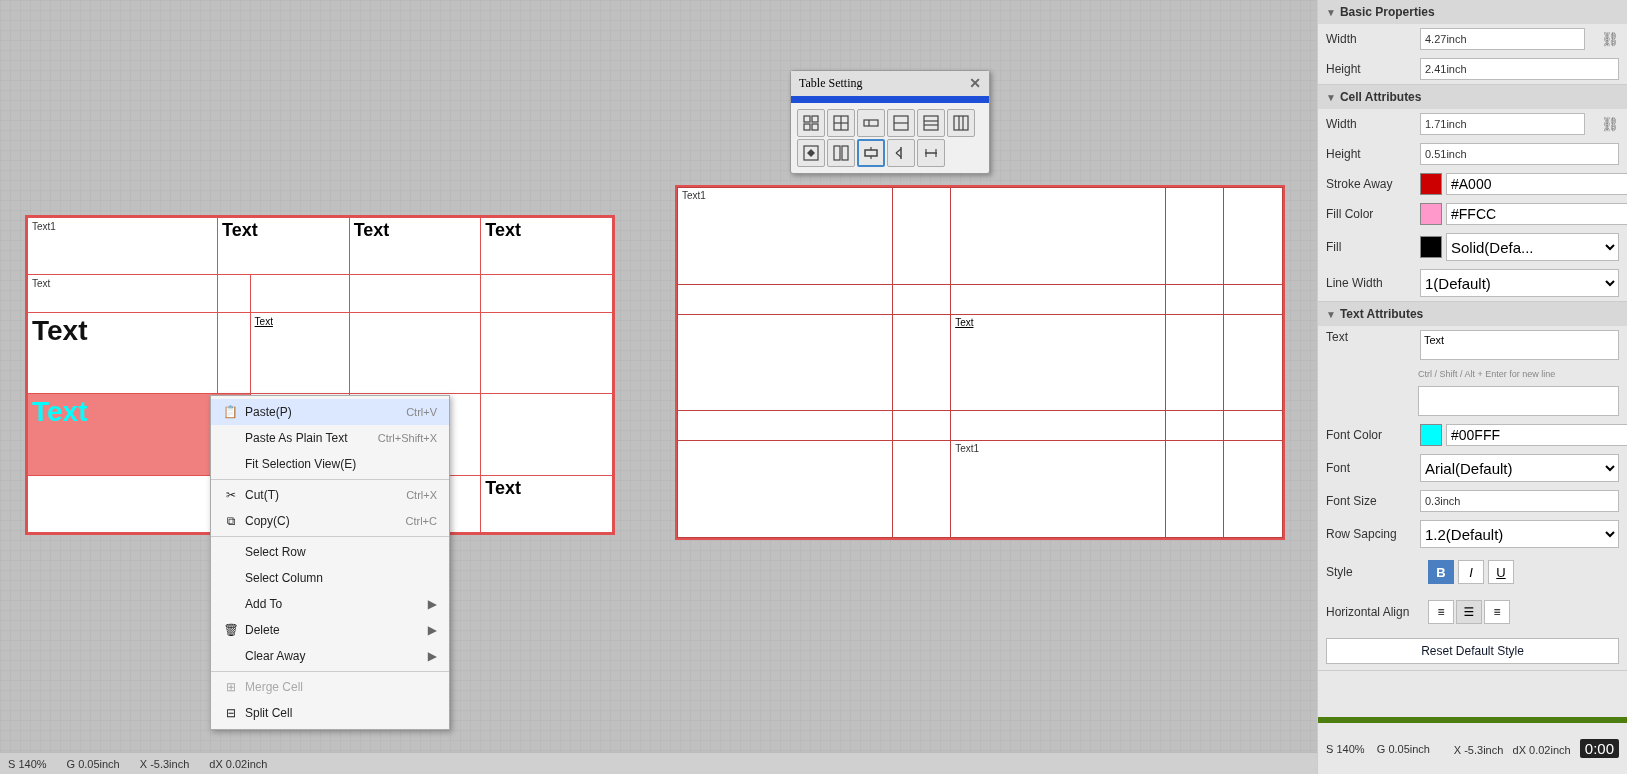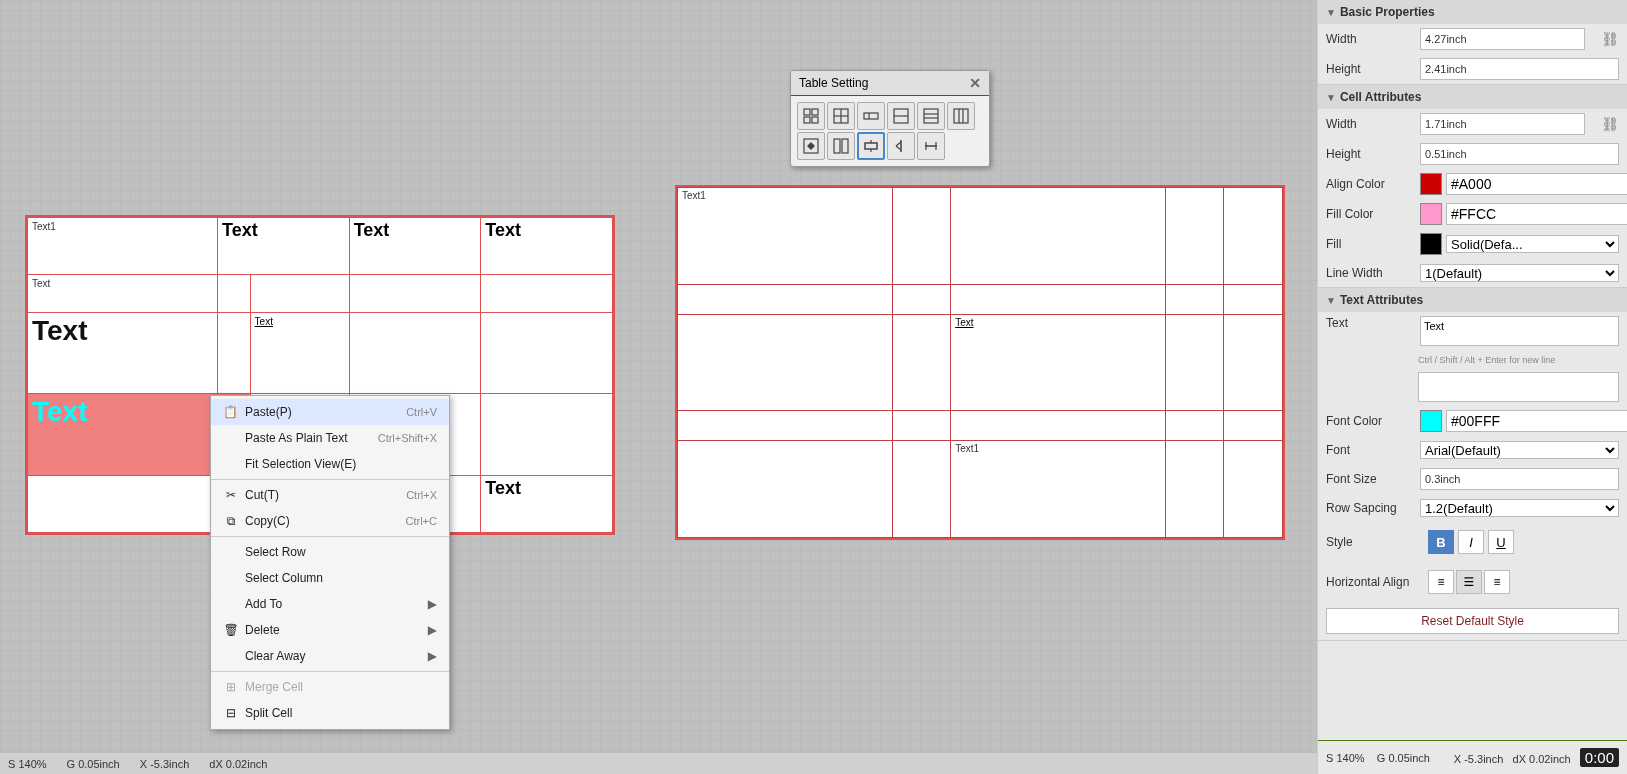--- a/index.html
+++ b/index.html
@@ -39,26 +39,27 @@
       left: 790px;
       width: 200px;
       background: #f0f0f0;
       border: 1px solid #999;
       border-radius: 3px;
       box-shadow: 2px 2px 5px rgba(0,0,0,0.3);
       z-index: 100;
     }
     .dialog-title-bar {
       background: #e0e0e0;
-      border-bottom: 1px solid #1d4ed8;
+      border-bottom: 7px solid #1d4ed8;
       padding: 4px 8px;
       display: flex;
       justify-content: space-between;
       align-items: center;
       font-size: 12px;
+      font-family: Liberation Serif, serif;
     }
     .dialog-close-btn {
       cursor: pointer;
       font-size: 14px;
       font-weight: bold;
       color: #666;
     }
     .dialog-toolbar {
       padding: 6px;
       display: flex;
@@ -286,24 +287,24 @@
     }
 
     .color-refresh {
       color: #666;
       cursor: pointer;
       font-size: 14px;
     }
 
     .panel-select {
       flex: 1;
-      height: 18px;
+      height: 28px;
       border: 1px solid #bbb;
       background: white;
-      font-size: 13px;
+      font-size: 15px;
     }
 
     .style-buttons {
       display: flex;
       gap: 4px;
       margin: 4px 8px;
     }
 
     .style-btn {
       width: 26px;
@@ -345,21 +346,21 @@
       display: flex;
       gap: 2px;
       padding: 4px 8px;
     }
 
     .reset-btn {
       margin: 6px 8px;
       padding: 5px;
       background: white;
       border: 1px solid #bbb;
-      color: #7f1d1d;
+      color: #0f172a;
       cursor: pointer;
       font-size: 12px;
       text-align: center;
       width: calc(100% - 16px);
     }
 
     .bottom-status {
       position: fixed;
       bottom: 0;
       left: 0;
@@ -710,21 +711,21 @@
         <span class="link-icon">⛓</span>
       </div>
     </div>
     <div class="panel-row">
       <span class="panel-label">Height</span>
       <div class="panel-input-with-link">
         <input class="panel-input" type="text" value="0.51inch" style="">
       </div>
     </div>
     <div class="color-row">
-      <span class="color-label">Align Color</span>
+      <span class="color-label">Stroke Away</span>
       <div class="color-swatch" style="background: #cc0000;"></div>
       <input class="color-input" type="text" value="#A000" style="">
       <span class="color-refresh">↻</span>
     </div>
     <div class="color-row">
       <span class="color-label">Fill Color</span>
       <div class="color-swatch" style="background: #ff99cc;"></div>
       <input class="color-input" type="text" value="#FFCC" style="">
       <span class="color-refresh">↻</span>
     </div>
@@ -820,21 +821,21 @@
         <button class="align-btn">≡</button>
       </div>
     </div>
 
     
 
     
     <button class="reset-btn">Reset Default Style</button>
   </div>
 
-  <div style="margin-top:auto; padding: 8px 8px; font-size:11px; color:#333; border-top:1px solid #4d7c0f; display:flex; justify-content:space-between; align-items:center;">
+  <div style="margin-top:auto; padding: 17px 8px; font-size:11px; color:#333; border-top:6px solid #4d7c0f; display:flex; justify-content:space-between; align-items:center;">
     <div>
       <span>S  140%</span>
       &nbsp;&nbsp;
       <span>G  0.05inch</span>
     </div>
     <div>
       <span>X  -5.3inch</span>
       &nbsp;
       <span>dX  0.02inch</span>
       &nbsp;

